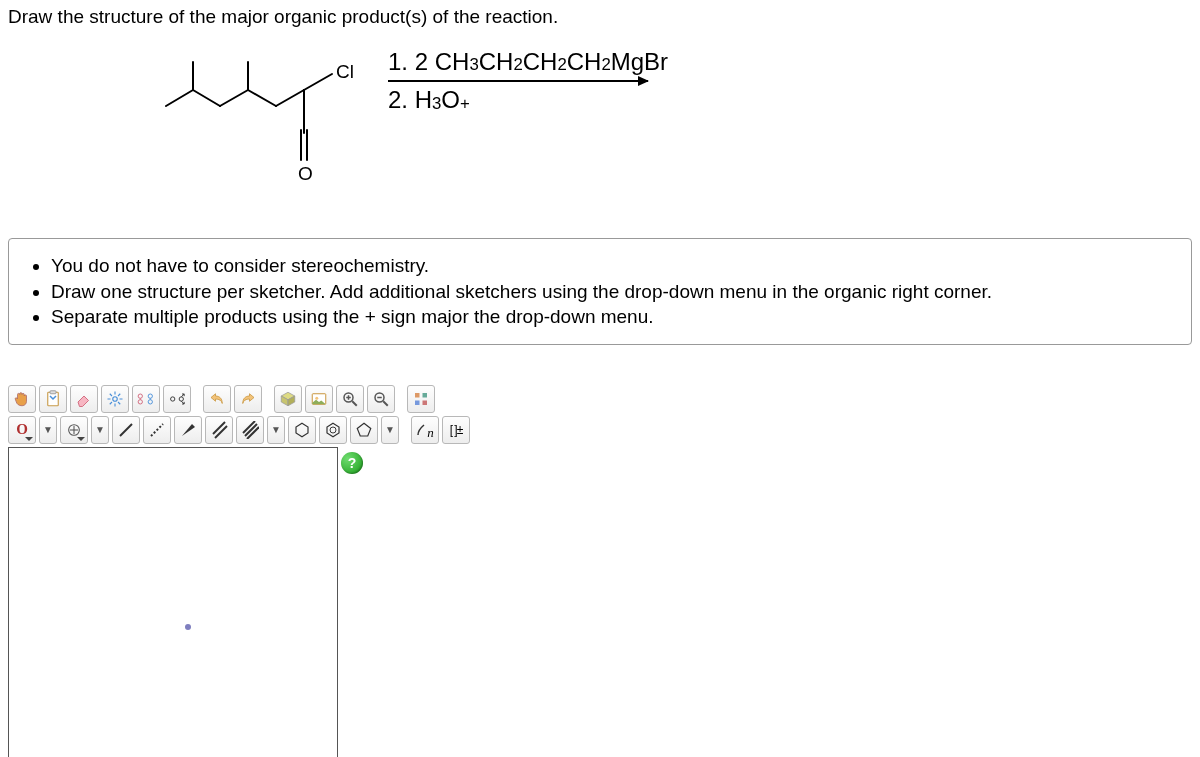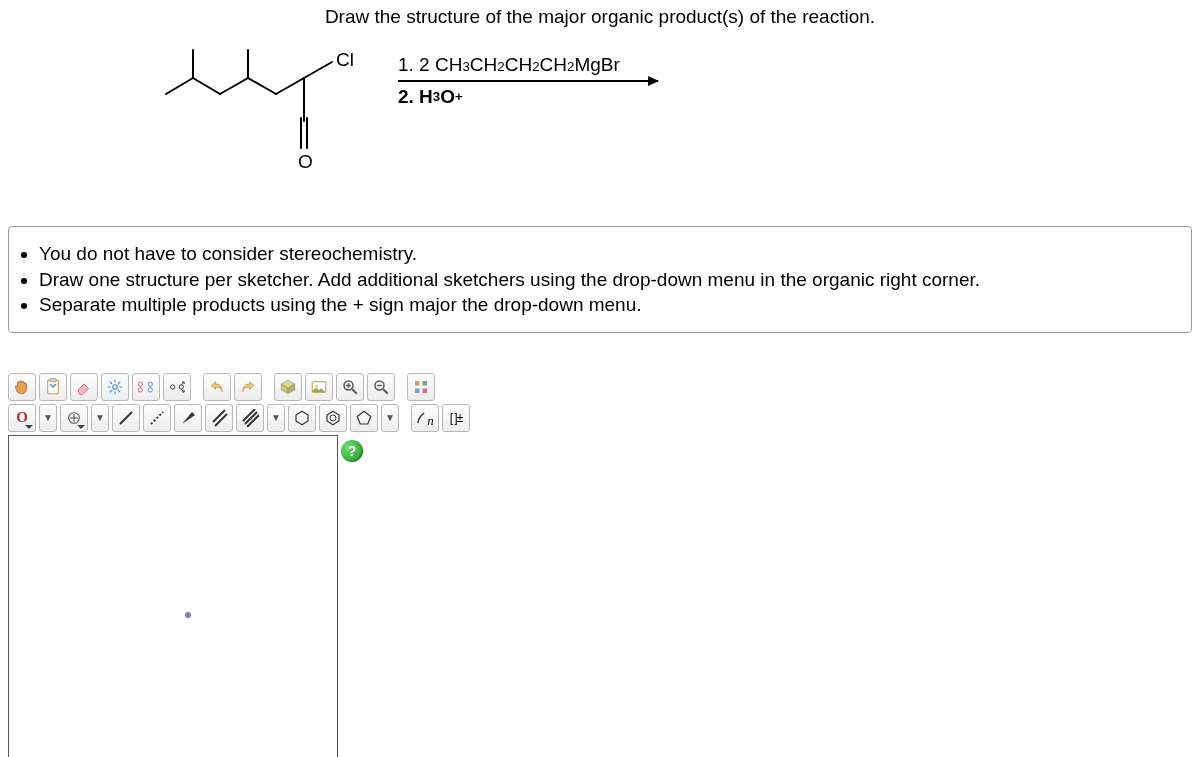--- a/index.html
+++ b/index.html
@@ -7,60 +7,57 @@
     font-family: Arial, Helvetica, sans-serif;
     font-size: 19px;
     color: #000;
     background: #fff;
     width: 1200px;
     height: 757px;
     padding: 6px 8px;
   }
   .question-title {
     font-size: 19px;
-    margin-bottom: 8px;
-    text-align: center;
+    margin-bottom: 20px;
   }
   .reaction-area {
     display: flex;
     align-items: flex-start;
     margin-left: 140px;
     margin-bottom: 50px;
     height: 140px;
-    gap: 10px;
   }
   .molecule-svg { flex-shrink: 0; }
   .reagent-block {
     margin-left: 10px;
-    margin-top: 18px;
-    font-size: 19px;
+    font-size: 24px;
   }
   .reagent-line1 { display:flex; align-items:baseline; }
-  .reagent-line2 { display:flex; align-items:center; margin-top:4px;font-weight:bold; }
+  .reagent-line2 { display:flex; align-items:flex-end; margin-top:4px; }
   .arrow-line {
     width: 260px;
     height: 1.5px;
     background:#000;
     margin-top:4px;
     position:relative;
   }
   .arrow-line::after {
     content:"";
     position:absolute;
     right:-1px; top:-4.5px;
     border-left:11px solid #000;
     border-top:5px solid transparent;
     border-bottom:5px solid transparent;
   }
   sub { font-size: 0.7em; vertical-align: sub; }
   sup { font-size: 0.7em; vertical-align: super; }
   .instructions-box {
     border: 1px solid #999;
     border-radius: 4px;
-    padding: 14px 4px;
+    padding: 14px 16px;
     margin-bottom: 40px;
   }
   .instructions-box ul { list-style: disc; margin-left: 26px; }
   .instructions-box li { font-size: 19px; line-height:1.35; }
   .sketcher {
     width: 560px;
   }
   .toolbar {
     display:flex;
     gap:3px;

